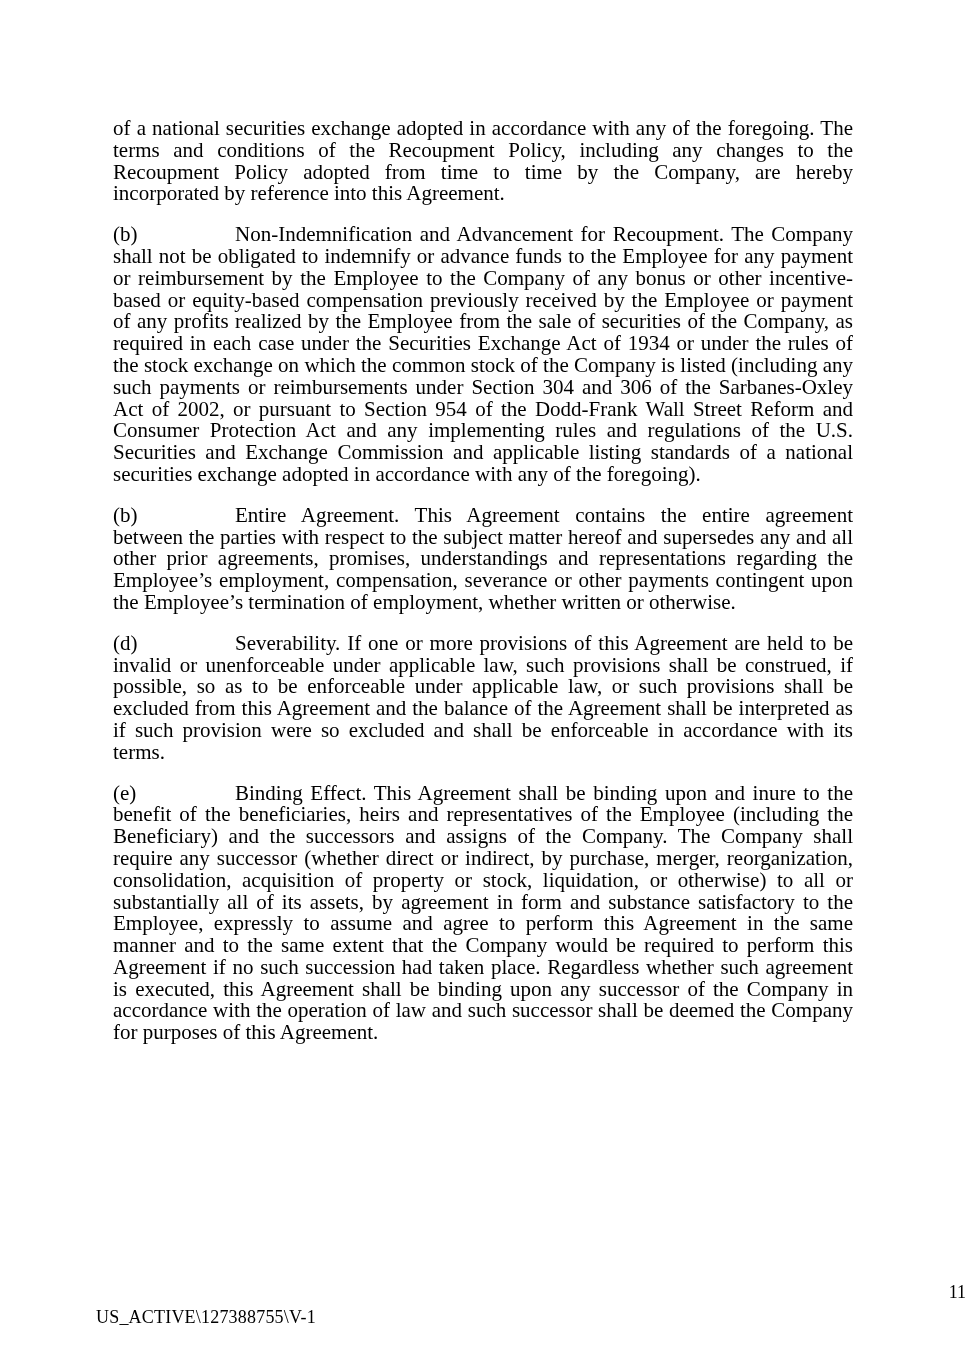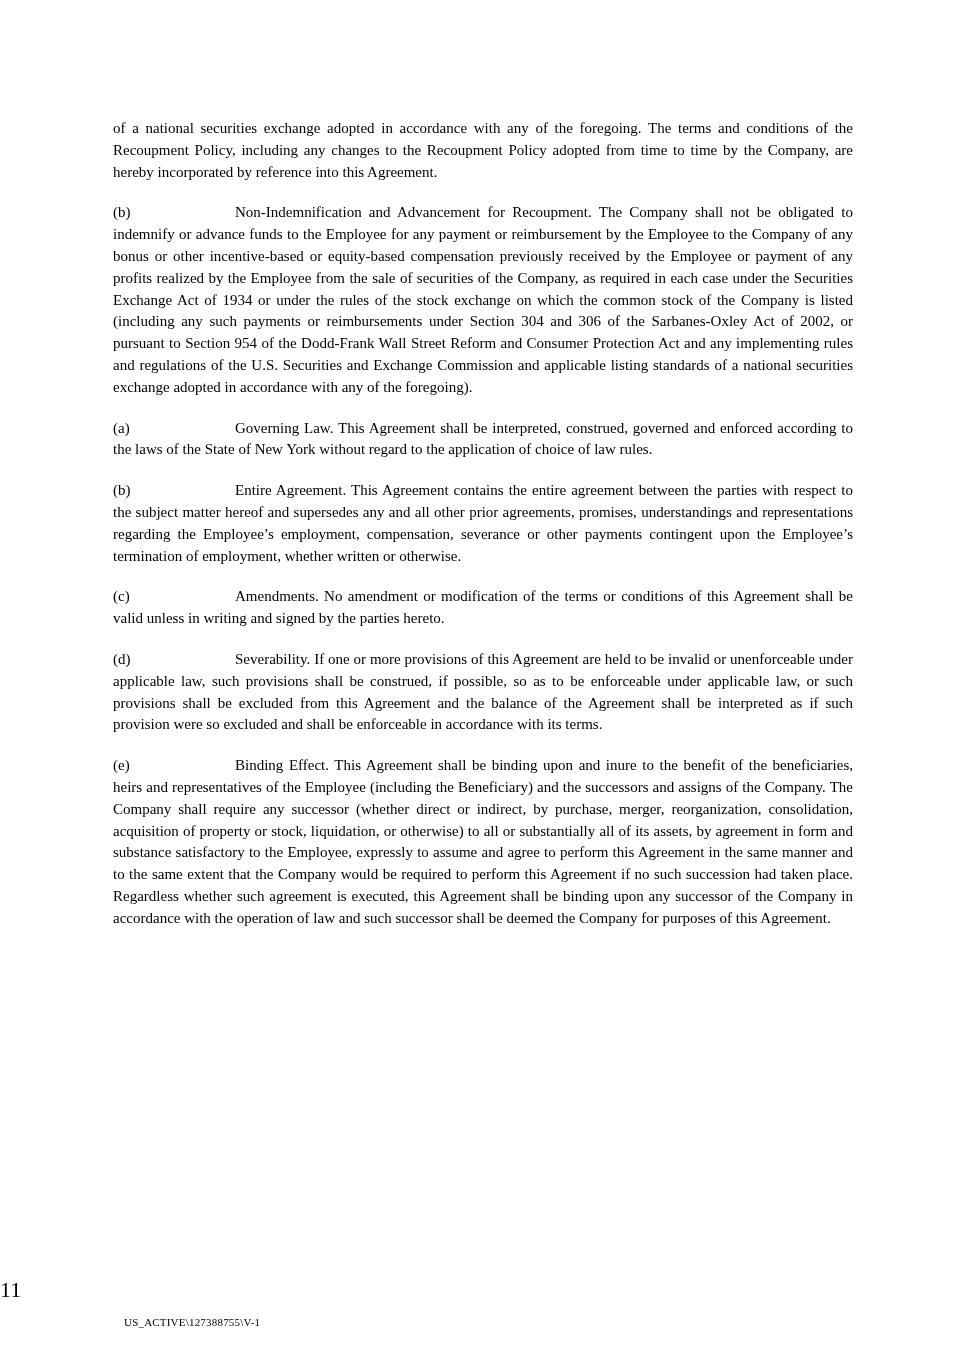--- a/index.html
+++ b/index.html
@@ -14,21 +14,21 @@
     color: #000000;
   }
   .page {
     position: relative;
     width: 966px;
     height: 1365px;
     box-sizing: border-box;
     padding: 118px 113px 40px 113px;
   }
   .body-text {
-    font-size: 15px;
+    font-size: 21px;
     line-height: 21.8px;
     text-align: justify;
     text-justify: inter-word;
     margin: 0 0 19px 0;
   }
   .lead {
     display: inline-block;
     width: 122px;
   }
   .u {
@@ -41,47 +41,45 @@
   }
   .section-heading .num {
     display: inline-block;
     width: 65px;
   }
   .page-number {
     position: absolute;
     left: 0;
     right: 0;
     bottom: 62px;
-    text-align: left;
-    font-size: 22px;
+    text-align: right;
+    font-size: 18px;
   }
   .footer-code {
     position: absolute;
-    left: 124px;
+    left: 96px;
     bottom: 37px;
-    font-size: 11px;
+    font-size: 18px;
     font-family: "Liberation Serif", "DejaVu Serif", serif;
     letter-spacing: 0.2px;
   }
 </style>
 </head>
 <body>
 
 <div class="page">
 
   <p class="body-text">of a national securities exchange adopted in accordance with any of the foregoing.  The terms and conditions of the Recoupment Policy, including any changes to the Recoupment Policy adopted from time to time by the Company, are hereby incorporated by reference into this Agreement.</p>
 
   <p class="body-text"><span class="lead">(b)</span><span class="u">Non-Indemnification and Advancement for Recoupment</span><span>.    The Company shall not be obligated to indemnify or advance funds to the Employee for any payment or reimbursement by the Employee to the Company of any bonus or other incentive-based or equity-based compensation previously received by the Employee or payment of any profits realized by the Employee from the sale of securities of the Company, as required in each case under the Securities Exchange Act of 1934 or under the rules of the stock exchange on which the common stock of the Company is listed (including any such payments or reimbursements under Section 304 and 306 of the Sarbanes-Oxley Act of 2002, or pursuant to Section 954 of the Dodd-Frank Wall Street Reform and Consumer Protection Act and any implementing rules and regulations of the U.S. Securities and Exchange Commission and applicable listing standards of a national securities exchange adopted in accordance with any of the foregoing).</span></p>
 
 
-  <p class="body-text"><span class="lead">(a)</span><span class="u">Governing Law</span><span>.    This Agreement shall be interpreted, construed, governed and enforced according to the laws of the State of New York without regard to the application of choice of law rules.</span></p>
 
   <p class="body-text"><span class="lead">(b)</span><span class="u">Entire Agreement</span><span>.    This Agreement contains the entire agreement between the parties with respect to the subject matter hereof and supersedes any and all other prior agreements, promises, understandings and representations regarding the Employee’s employment, compensation, severance or other payments contingent upon the Employee’s termination of employment, whether written or otherwise.</span></p>
 
-  <p class="body-text"><span class="lead">(c)</span><span class="u">Amendments</span><span>.  No amendment or modification of the terms or conditions of this Agreement shall be valid unless in writing and signed by the parties hereto.</span></p>
 
   <p class="body-text"><span class="lead">(d)</span><span class="u">Severability</span><span>.  If one or more provisions of this Agreement are held to be invalid or unenforceable under applicable law, such provisions shall be construed, if possible, so as to be enforceable under applicable law, or such provisions shall be excluded from this Agreement and the balance of the Agreement shall be interpreted as if such provision were so excluded and shall be enforceable in accordance with its terms.</span></p>
 
   <p class="body-text"><span class="lead">(e)</span><span class="u">Binding Effect</span><span>.  This Agreement shall be binding upon and inure to the benefit of the beneficiaries, heirs and representatives of the Employee (including the Beneficiary) and the successors and assigns of the Company.  The Company shall require any successor (whether direct or indirect, by purchase, merger, reorganization, consolidation, acquisition of property or stock, liquidation, or otherwise) to all or substantially all of its assets, by agreement in form and substance satisfactory to the Employee, expressly to assume and agree to perform this Agreement in the same manner and to the same extent that the Company would be required to perform this Agreement if no such succession had taken place.  Regardless whether such agreement is executed, this Agreement shall be binding upon any successor of the Company in accordance with the operation of law and such successor shall be deemed the Company for purposes of this Agreement.</span></p>
 
   <div class="page-number">11</div>
   <div class="footer-code">US_ACTIVE\127388755\V-1</div>
 
 </div>
 

